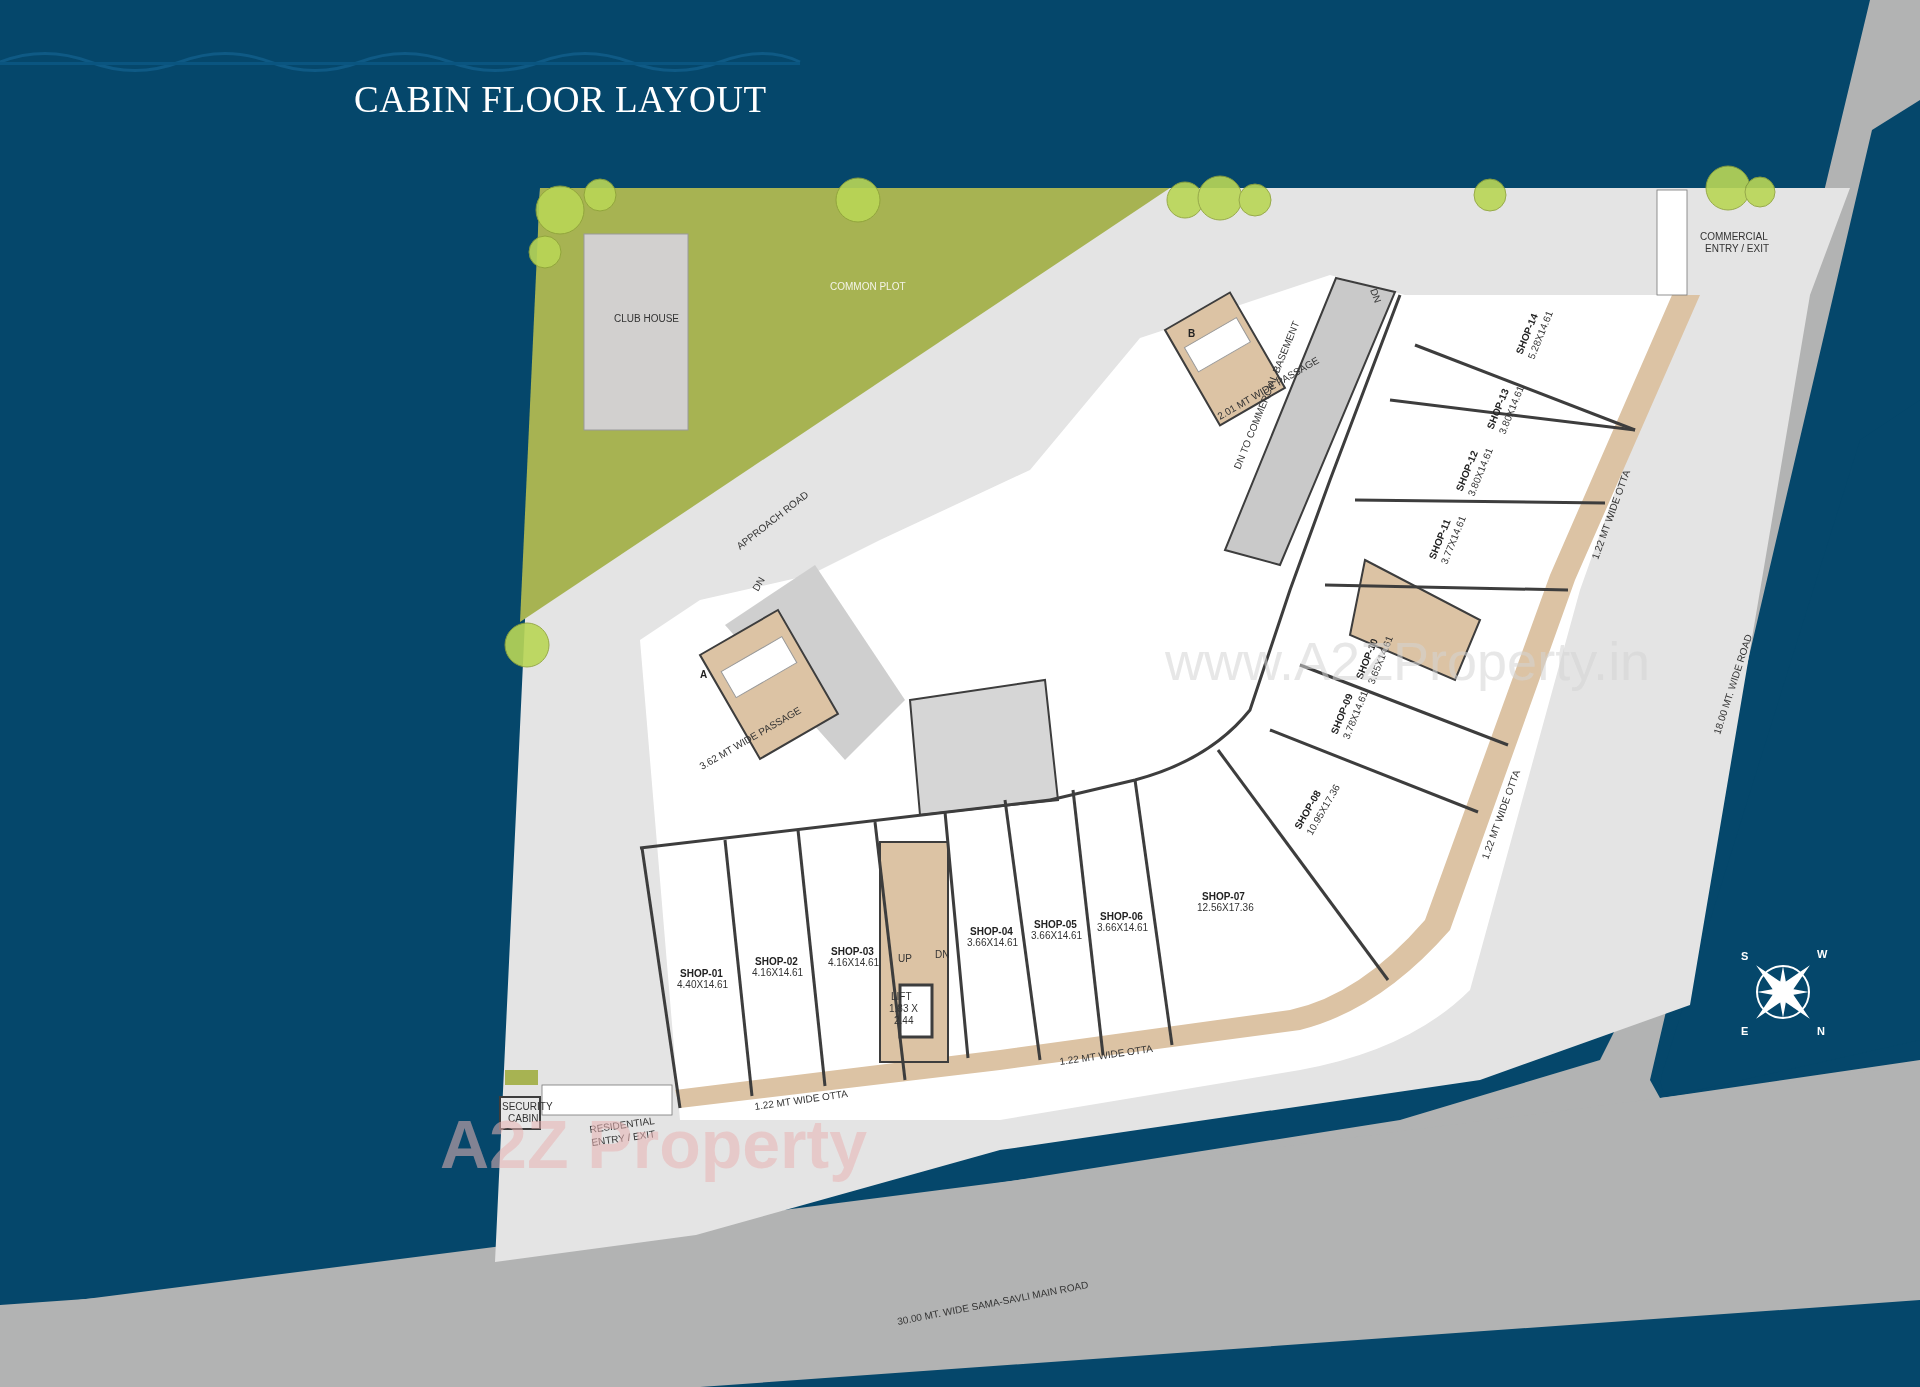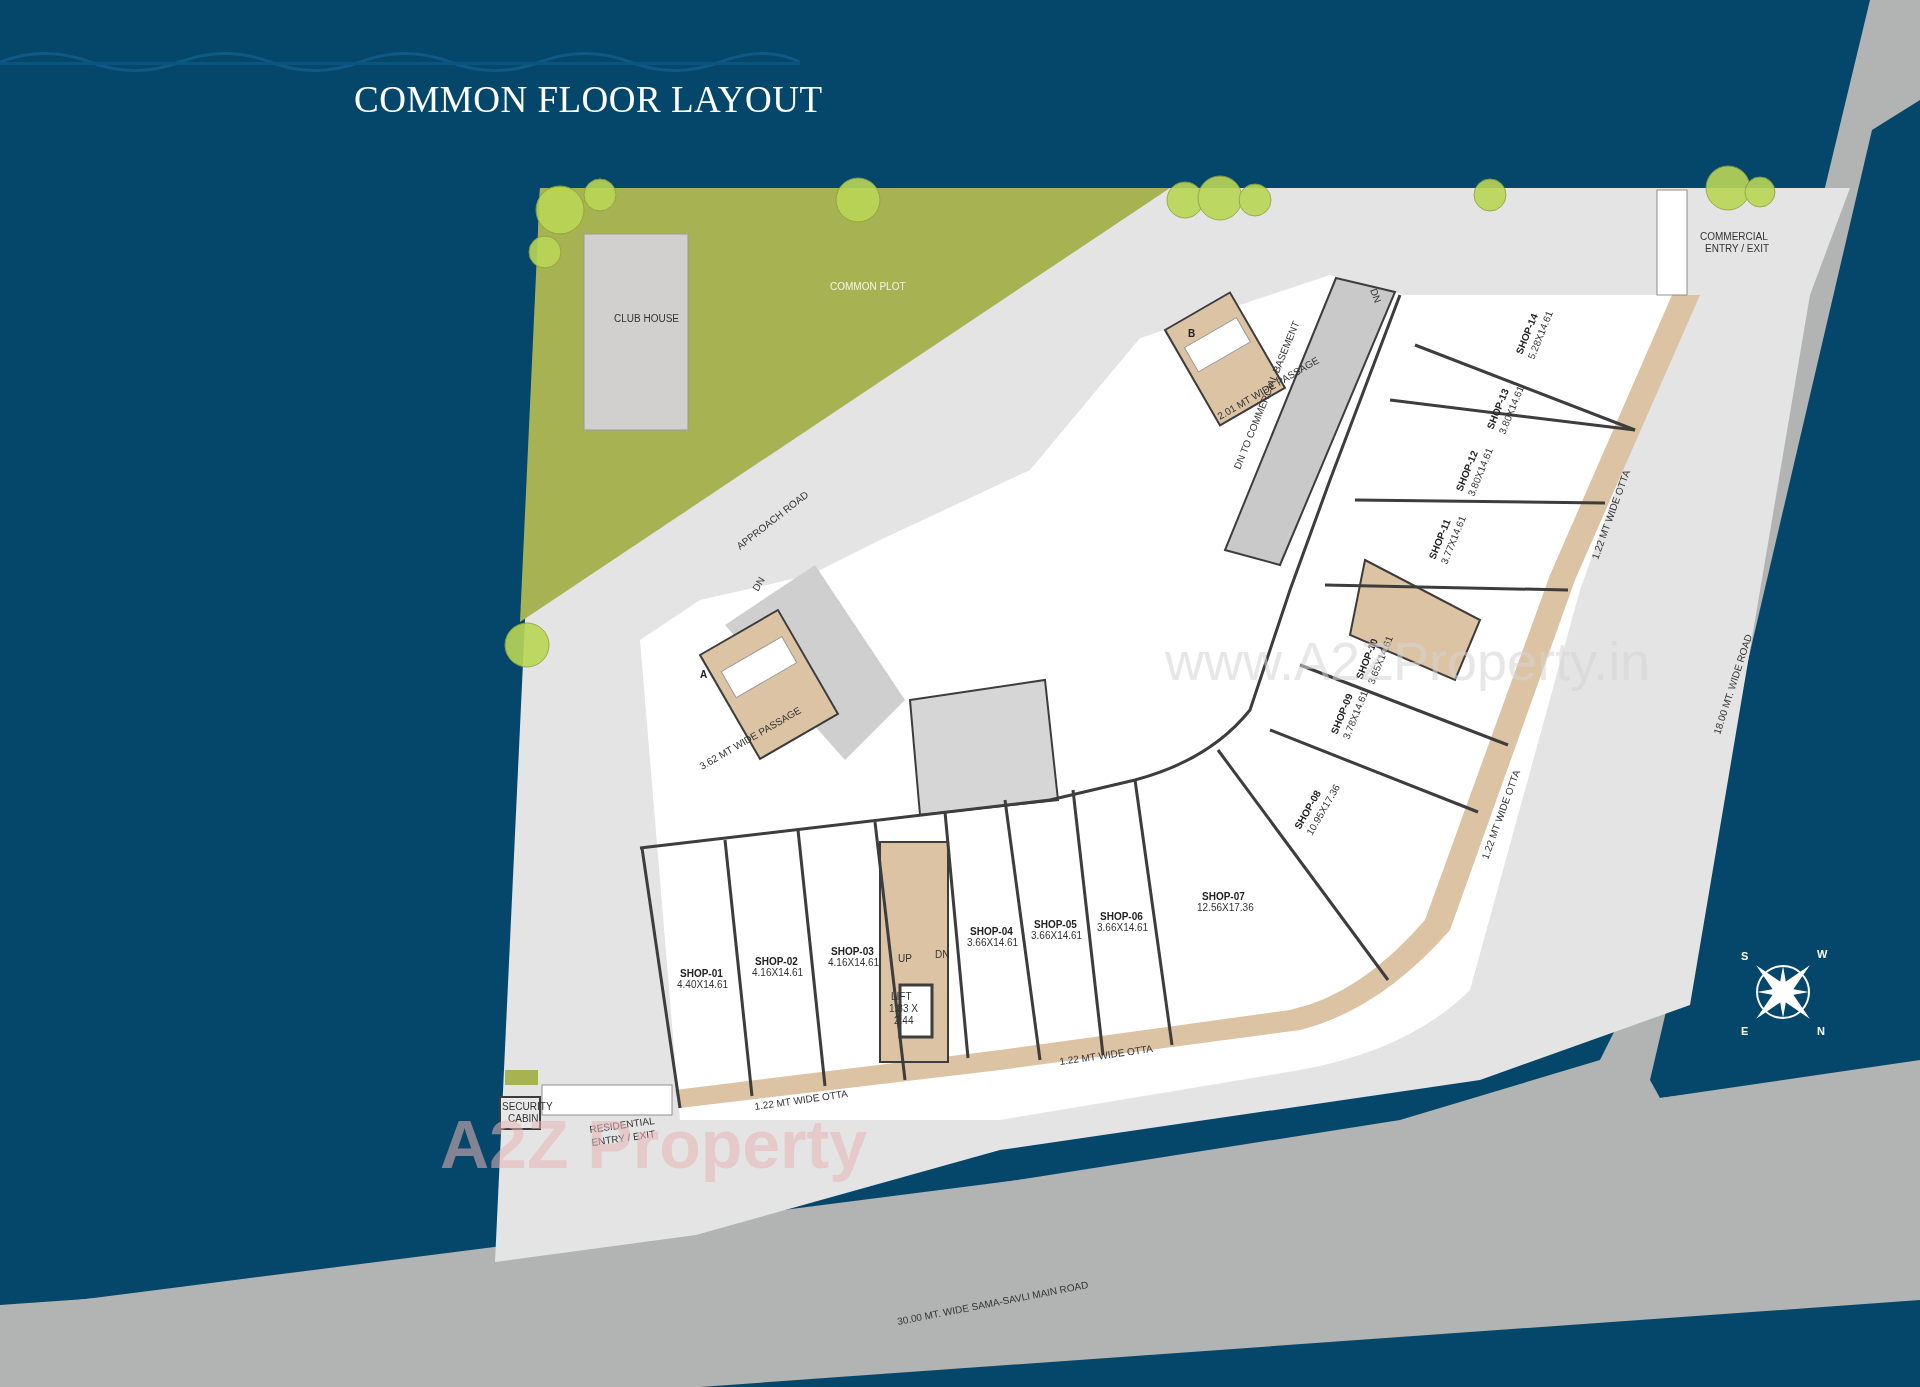--- a/index.html
+++ b/index.html
@@ -167,13 +167,13 @@
 
   <text x="1741" y="960" fill="#fff" font-size="11" font-weight="bold">S</text>
   <text x="1817" y="958" fill="#fff" font-size="11" font-weight="bold">W</text>
   <text x="1741" y="1035" fill="#fff" font-size="11" font-weight="bold">E</text>
   <text x="1817" y="1035" fill="#fff" font-size="11" font-weight="bold">N</text>
 
   <text x="1165" y="680" class="wm">www.A2ZProperty.in</text>
   <text x="440" y="1168" font-size="68" font-weight="bold" fill="#e9b4b4" opacity="0.55">A2Z Property</text>
 </svg>
 
-<div class="title">COMMON FLOOR LAYOUT</div>
+<div class="title">CABIN FLOOR LAYOUT</div>
 
 </body></html>

